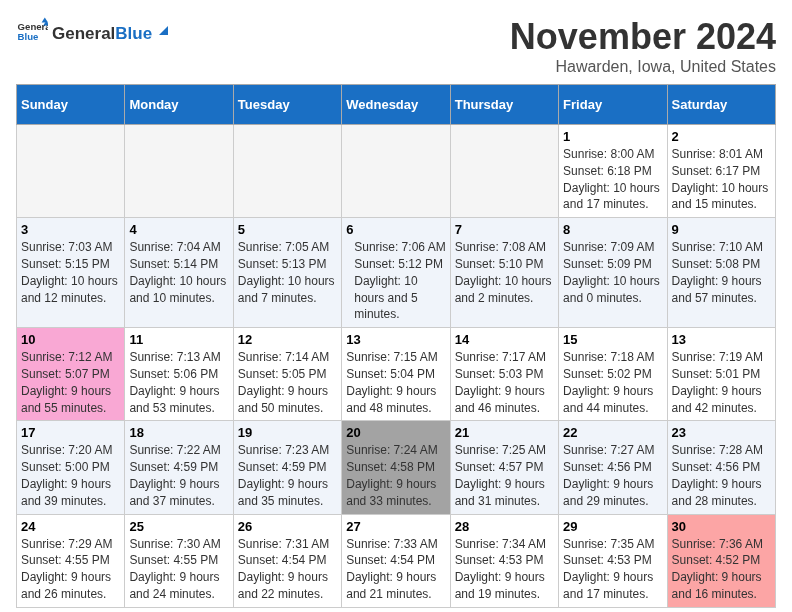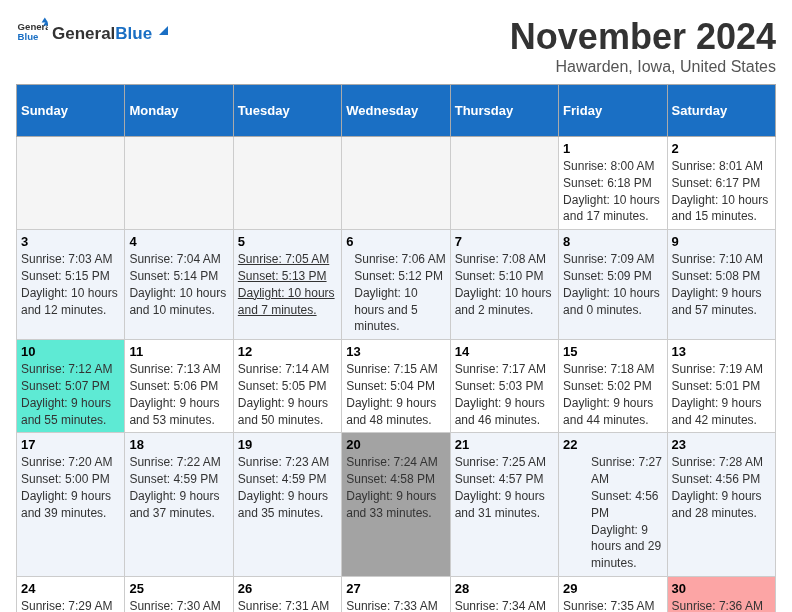--- a/index.html
+++ b/index.html
@@ -40,21 +40,21 @@
       color: #555;
     }
     table {
       width: 100%;
       border-collapse: collapse;
       font-size: 11px;
     }
     thead tr th {
       background: #1a6fc4;
       color: #fff;
-      padding: 18px 4px;
+      padding: 12px 4px;
       text-align: left;
       font-size: 13px;
       border: 1px solid #aaa;
     }
     td {
       border: 1px solid #ccc;
       vertical-align: top;
       padding: 4px;
       min-height: 80px;
       height: 80px;
@@ -152,21 +152,21 @@
 Daylight: 10 hours and 12 minutes.</div>
         </td>
         <td style="background: rgb(240, 244, 250);">
           <span class="day-num">4</span>
           <div class="day-text" style="white-space: pre-line;">Sunrise: 7:04 AM
 Sunset: 5:14 PM
 Daylight: 10 hours and 10 minutes.</div>
         </td>
         <td style="background: rgb(240, 244, 250);">
           <span class="day-num">5</span>
-          <div class="day-text" style="white-space: pre-line; text-decoration: underline;">Sunrise: 7:05 AM
+          <div class="day-text" style="white-space: pre-line;">Sunrise: 7:05 AM
 Sunset: 5:13 PM
 Daylight: 10 hours and 7 minutes.</div>
         </td>
         <td style="background: rgb(240, 244, 250);">
           <span class="day-num">6</span>
           <div class="day-text" style="white-space: pre-line; margin-left: 8px;">Sunrise: 7:06 AM
 Sunset: 5:12 PM
 Daylight: 10 hours and 5 minutes.</div>
         </td>
         <td style="background: rgb(240, 244, 250);">
@@ -182,21 +182,21 @@
 Daylight: 10 hours and 0 minutes.</div>
         </td>
         <td style="background: rgb(240, 244, 250);">
           <span class="day-num">9</span>
           <div class="day-text" style="white-space: pre-line;">Sunrise: 7:10 AM
 Sunset: 5:08 PM
 Daylight: 9 hours and 57 minutes.</div>
         </td>
       </tr>
       <tr class="week-row">
-        <td style="background: #5eead4;">
+        <td style="background: #f9a8d4;">
           <span class="day-num">10</span>
           <div class="day-text" style="white-space: pre-line;">Sunrise: 7:12 AM
 Sunset: 5:07 PM
 Daylight: 9 hours and 55 minutes.</div>
         </td>
         <td style="background: rgb(255, 255, 255);">
           <span class="day-num">11</span>
           <div class="day-text" style="white-space: pre-line;">Sunrise: 7:13 AM
 Sunset: 5:06 PM
 Daylight: 9 hours and 53 minutes.</div>
@@ -258,21 +258,21 @@
 Daylight: 9 hours and 33 minutes.</div>
         </td>
         <td style="background: rgb(240, 244, 250);">
           <span class="day-num">21</span>
           <div class="day-text" style="white-space: pre-line;">Sunrise: 7:25 AM
 Sunset: 4:57 PM
 Daylight: 9 hours and 31 minutes.</div>
         </td>
         <td style="background: rgb(240, 244, 250);">
           <span class="day-num">22</span>
-          <div class="day-text" style="white-space: pre-line; margin-left: 28px;">Sunrise: 7:27 AM
+          <div class="day-text" style="white-space: pre-line;">Sunrise: 7:27 AM
 Sunset: 4:56 PM
 Daylight: 9 hours and 29 minutes.</div>
         </td>
         <td style="background: rgb(240, 244, 250);">
           <span class="day-num">23</span>
           <div class="day-text" style="white-space: pre-line;">Sunrise: 7:28 AM
 Sunset: 4:56 PM
 Daylight: 9 hours and 28 minutes.</div>
         </td>
       </tr>

